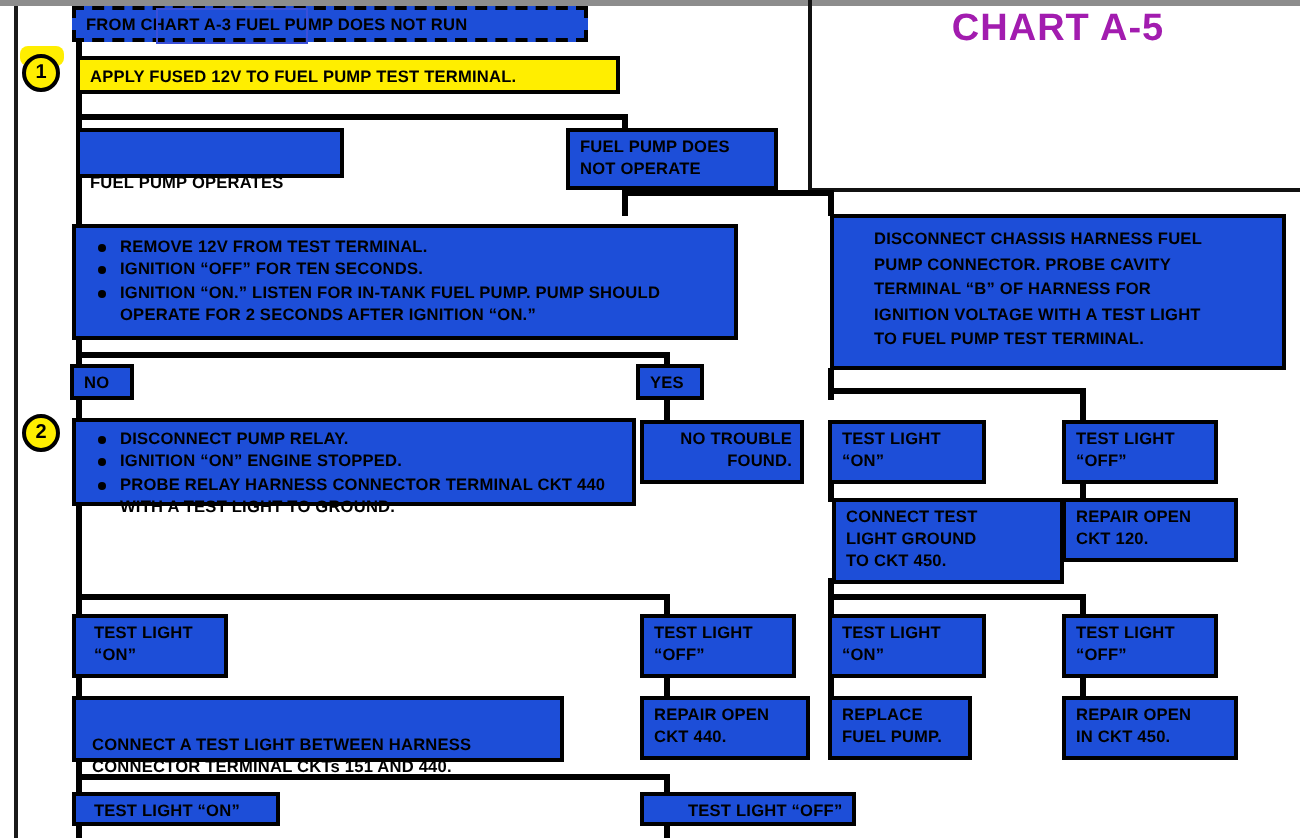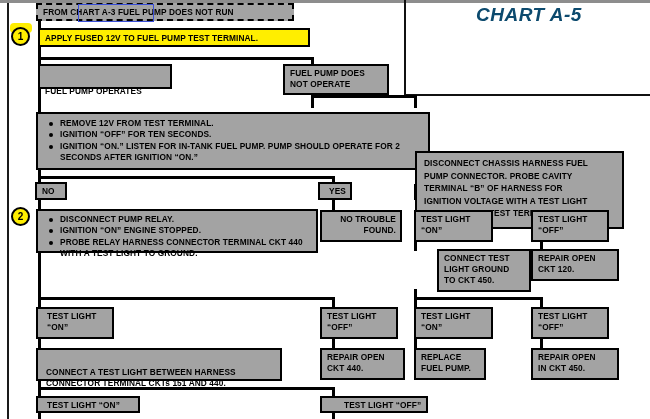--- a/index.html
+++ b/index.html
@@ -40,42 +40,41 @@
     width: 246px; height: 2px;
     background: #111;
   }
 
   
   .title-block {
     position: absolute;
     left: 410px; top: 4px;
     width: 238px;
     text-align: center;
-    color: #0c4a6e;
-    font-style: italic;
+    color: #a21caf;
   }
   .title-main {
     font-size: 19px;
     font-weight: bold;
     letter-spacing: 0.5px;
     line-height: 22px;
   }
   .title-sub {
     font-size: 13.5px;
     font-weight: bold;
     line-height: 15.5px;
     margin-top: 5px;
   }
 
   
   .box {
     position: absolute;
     box-sizing: border-box;
     border: 2px solid #000;
-    background: #a3a3a3;
+    background: #1d4ed8;
     color: #000;
     font-size: 8.3px;
     font-weight: bold;
     line-height: 11px;
     padding: 2px 4px 2px 5px;
     letter-spacing: 0.1px;
   }
   .box.dashed {
     border: 2px dashed #000;
   }
@@ -222,41 +221,41 @@
 
   <div class="box" style="left:38px; top:64px; width:134px; height:17px; line-height:12px; padding-top:19px;">
     <span>FUEL PUMP OPERATES</span>
   </div>
 
   <div class="box" style="left:283px; top:64px; width:106px; height:31px;">
     <div>FUEL PUMP DOES</div>
     <div>NOT OPERATE</div>
   </div>
 
-  <div class="box" style="left:36px; top:112px; width:394px; height:58px; padding:4px 4px 4px 8px;">
+  <div class="box" style="left:36px; top:112px; width:333px; height:58px; padding:4px 4px 4px 8px;">
     <ul class="blist">
       <li>REMOVE 12V FROM TEST TERMINAL.</li>
       <li>IGNITION “OFF” FOR TEN SECONDS.</li>
       <li>IGNITION “ON.”  LISTEN FOR IN-TANK FUEL PUMP.  PUMP SHOULD OPERATE FOR 2 SECONDS AFTER IGNITION “ON.”</li>
     </ul>
   </div>
 
-  <div class="box" style="left:415px; top:107px; width:209px; height:78px; padding:4px 4px 4px 7px; line-height:12.6px;margin-top:44px;">
+  <div class="box" style="left:415px; top:107px; width:228px; height:78px; padding:4px 4px 4px 20px; line-height:12.6px;">
     <div>DISCONNECT CHASSIS HARNESS FUEL</div>
     <div>PUMP CONNECTOR.  PROBE CAVITY</div>
     <div>TERMINAL “B” OF HARNESS FOR</div>
     <div>IGNITION VOLTAGE WITH A TEST LIGHT</div>
     <div>TO FUEL PUMP TEST TERMINAL.</div>
   </div>
 
   <div class="box" style="left:35px; top:182px; width:32px; height:18px; line-height:13px; padding-top:1px;">
     <span>NO</span>
   </div>
 
-  <div class="box" style="left:318px; top:182px; width:34px; height:18px; line-height:13px; padding-top:1px;text-align:right;">
+  <div class="box" style="left:318px; top:182px; width:34px; height:18px; line-height:13px; padding-top:1px;">
     <span>YES</span>
   </div>
 
   <div class="box" style="left:36px; top:209px; width:282px; height:44px; padding:3px 4px 3px 8px;">
     <ul class="blist">
       <li>DISCONNECT PUMP RELAY.</li>
       <li>IGNITION “ON” ENGINE STOPPED.</li>
       <li>PROBE RELAY HARNESS CONNECTOR TERMINAL CKT 440 WITH A TEST LIGHT TO GROUND.</li>
     </ul>
   </div>
@@ -269,21 +268,21 @@
   <div class="box" style="left:414px; top:210px; width:79px; height:32px;">
     <div>TEST LIGHT</div>
     <div>“ON”</div>
   </div>
 
   <div class="box" style="left:531px; top:210px; width:78px; height:32px;">
     <div>TEST LIGHT</div>
     <div>“OFF”</div>
   </div>
 
-  <div class="box" style="left:437px; top:249px; width:94px; height:43px;">
+  <div class="box" style="left:416px; top:249px; width:116px; height:43px;">
     <div>CONNECT TEST</div>
     <div>LIGHT GROUND</div>
     <div>TO CKT 450.</div>
   </div>
 
   <div class="box" style="left:531px; top:249px; width:88px; height:32px;">
     <div>REPAIR OPEN</div>
     <div>CKT 120.</div>
   </div>
 

